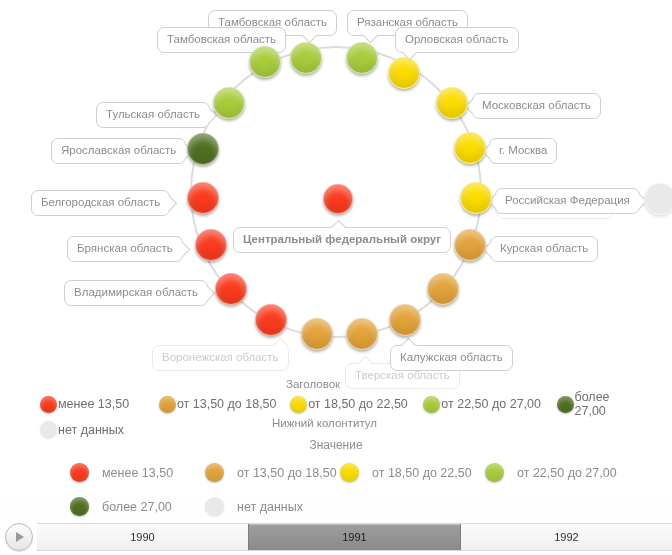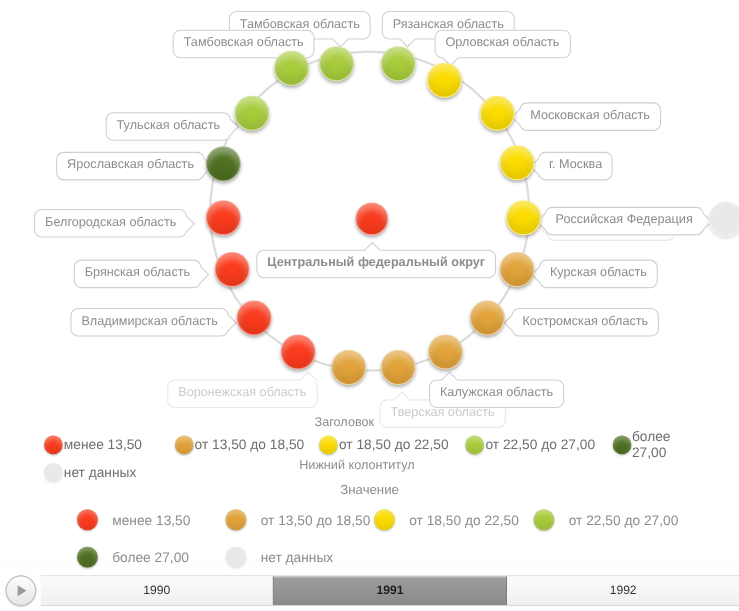--- a/index.html
+++ b/index.html
@@ -131,21 +131,20 @@
   .tick{
     flex:1 1 0;display:flex;align-items:center;justify-content:center;
     font-size:11px;color:#333;
     background:linear-gradient(to bottom,#fbfbfb,#f0f0f0);
   }
   .tick.selected{
     background:linear-gradient(to bottom,#9e9e9e,#8a8a8a);
     border-left:1px solid #7d7d7d;border-right:1px solid #7d7d7d;
     color:#1d1d1d;
     box-shadow:inset 0 1px 0 rgba(255,255,255,.35);
-    font-weight:bold;
   }
 </style>
 </head>
 <body>
 
 <div id="stage">
 
   <div id="chart">
 
     <svg id="ring-svg" viewBox="0 0 672 392" preserveAspectRatio="none">
@@ -226,24 +225,20 @@
     </div>
     <div class="callout t-left" style="left:495px;top:188px;">
       <span>Российская Федерация</span>
       <span class="tail"></span>
       <span class="tail" style="left:auto;right:-6px;border:1px solid #cfcfcf;border-left:none;border-bottom:none;transform:rotate(45deg);"></span>
     </div>
     <div class="callout t-left" style="left:490px;top:236px;">
       <span>Курская область</span>
       <span class="tail"></span>
     </div>
-    <div class="callout t-left" style="left:465px;top:280px;">
-      <span>Костромская область</span>
-      <span class="tail"></span>
-    </div>
 
     <div class="callout t-up faded" style="left:152px;top:345px;">
       <span>Воронежская область</span>
       <span class="tail" style="left:127px;"></span>
     </div>
     <div class="callout t-up faded" style="left:345px;top:363px;">
       <span>Тверская область</span>
       <span class="tail" style="left:19px;"></span>
     </div>
     <div class="callout t-up" style="left:390px;top:345px;">

